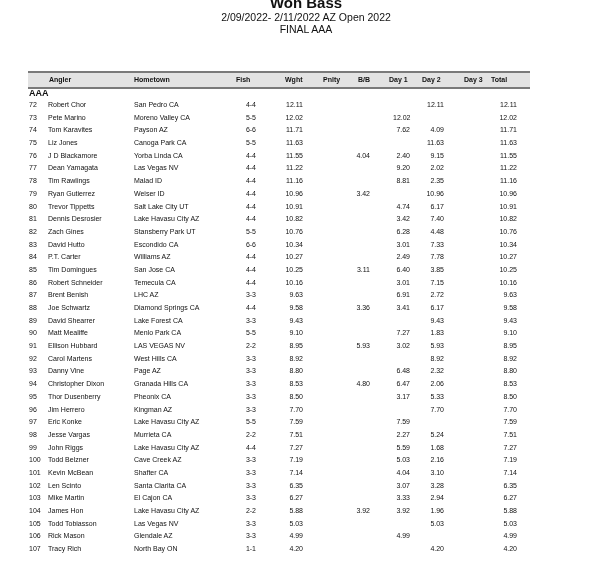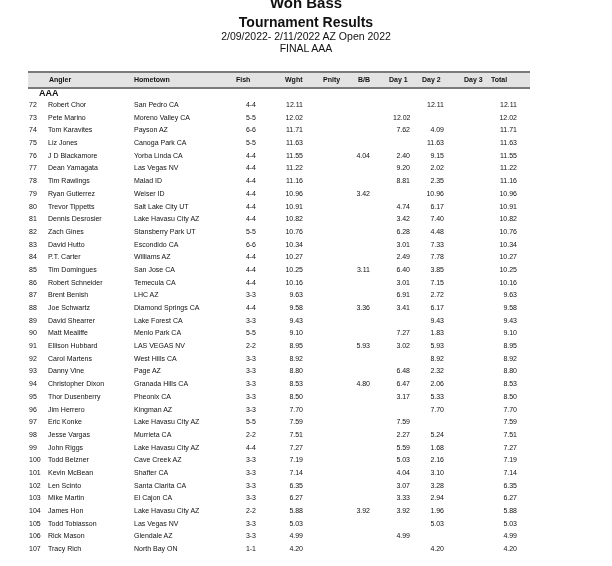--- a/index.html
+++ b/index.html
@@ -13,41 +13,40 @@
   .t3 { font-weight: normal; font-size: 10.5px; line-height: 12px; }
   .t4 { font-weight: normal; font-size: 10.5px; line-height: 12px; }
 
   .header-bar {
     position: absolute; left: 28px; top: 71px; width: 502px; height: 14px;
     background: #e3e3e3; border-top: 2px solid #7a7a7a; border-bottom: 2px solid #7a7a7a;
     font-size: 7px; font-weight: bold;
   }
   .hcell { position: absolute; top: 3px; white-space: nowrap; }
 
-  .group-label { position: absolute; left: 39px; top: 88px; font-size: 9px; font-weight: bold; }
+  .group-label { position: absolute; left: 29px; top: 88px; font-size: 9px; font-weight: bold; }
 
   .rows { position: absolute; left: 0; top: 100px; width: 612px; }
   .row { position: relative; height: 12.7px; font-size: 7px; }
   .c { position: absolute; top: 1px; white-space: nowrap; }
   .place { left: 29px; }
   .angler { left: 48px; }
   .home { left: 134px; }
   .fish { left: 230px; width: 26px; text-align: right; }
   .wght { left: 270px; width: 33px; text-align: right; }
   .bb { left: 350px; width: 20px; text-align: right; }
   .d1 { left: 393px; width: 17px; text-align: right; }
   .d2 { left: 425px; width: 19px; text-align: right; }
   .tot { left: 495px; width: 22px; text-align: right; }
 </style>
 </head>
 <body>
 
 <div class="titles">
   <div class="t1">Won Bass</div>
-  <div class="t2">Tournament Results</div>
   <div class="t3">2/09/2022- 2/11/2022 AZ Open 2022</div>
   <div class="t4">FINAL AAA</div>
 </div>
 
 <div class="header-bar">
   <span class="hcell" style="left:21px">Angler</span>
   <span class="hcell" style="left:106px">Hometown</span>
   <span class="hcell" style="left:208px">Fish</span>
   <span class="hcell" style="left:257px">Wght</span>
   <span class="hcell" style="left:295px">Pnlty</span>

